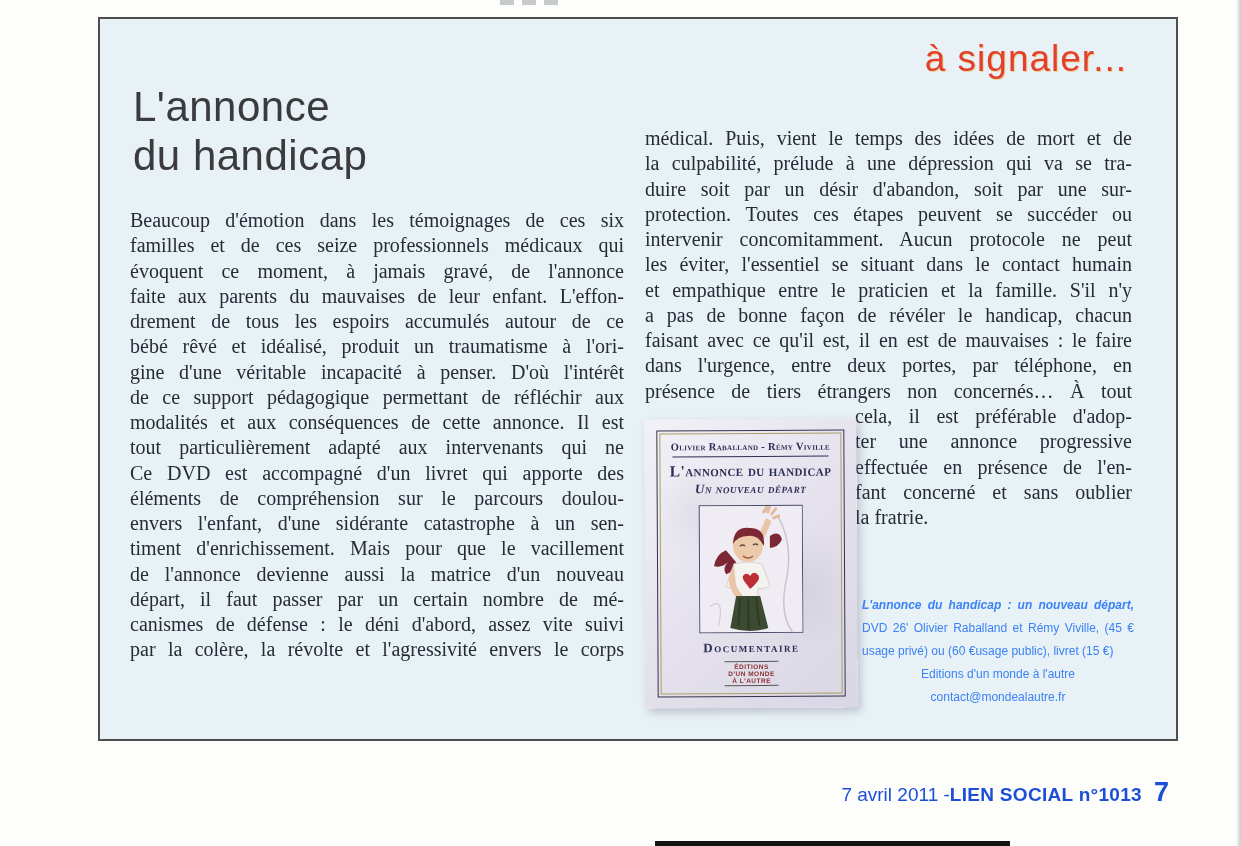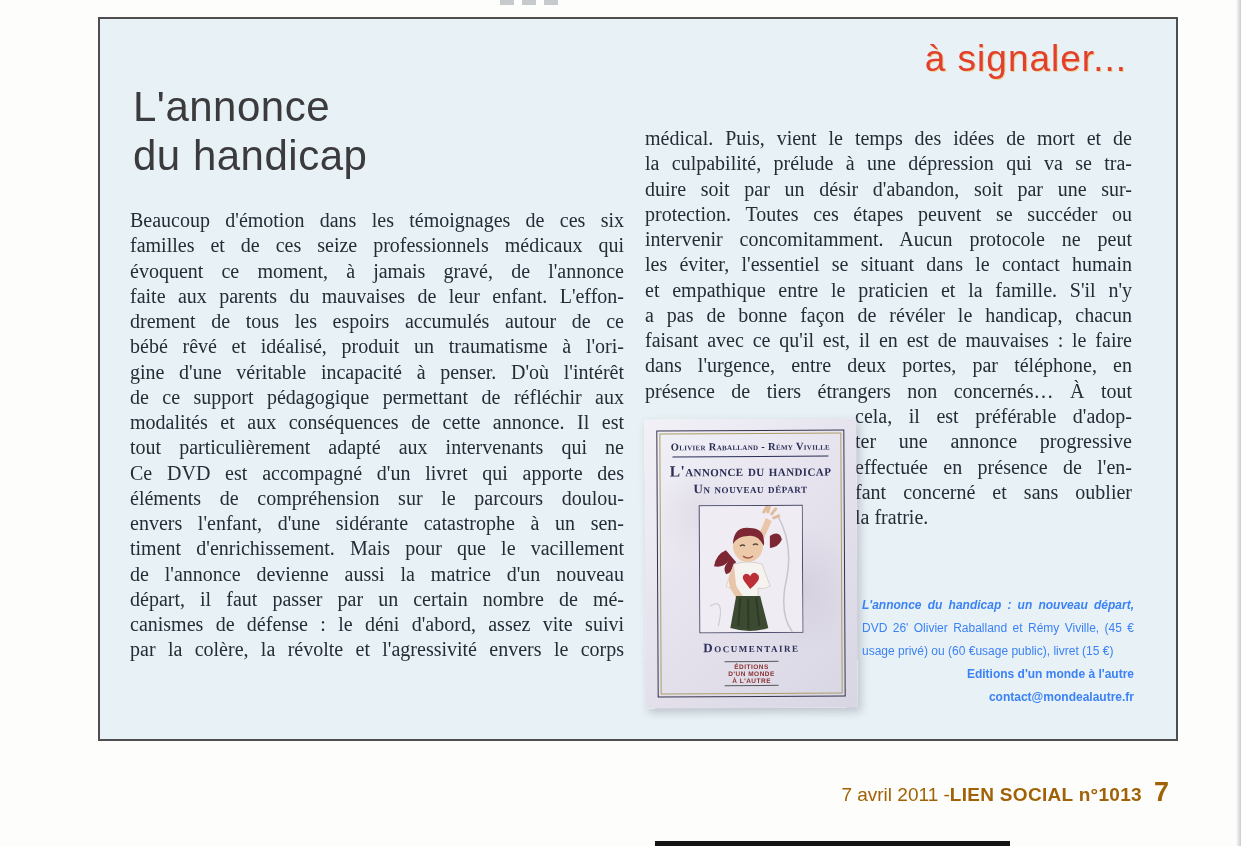--- a/index.html
+++ b/index.html
@@ -46,39 +46,39 @@
     display:flex;flex-direction:column;align-items:center;
     background:
       radial-gradient(ellipse 70px 90px at 80% 60%, rgba(160,150,170,.18), transparent 70%),
       radial-gradient(ellipse 60px 70px at 20% 30%, rgba(160,150,170,.12), transparent 70%);}
   .dvd-authors{font-family:"Liberation Serif",serif;font-variant:small-caps;font-weight:700;
     font-size:10.5px;color:var(--navy);letter-spacing:.3px;white-space:nowrap;}
   .dvd-rule{width:92%;border-top:1.5px solid var(--navy);margin:4px 0 5px;}
   .dvd-title{font-family:"Liberation Serif",serif;font-variant:small-caps;font-weight:700;
     font-size:15.5px;color:var(--navy);letter-spacing:.4px;white-space:nowrap;}
   .dvd-subtitle{font-family:"Liberation Serif",serif;font-variant:small-caps;font-weight:700;
-    font-size:13px;color:var(--navy);letter-spacing:.6px;margin-top:1px;}
+    font-style:italic;font-size:13px;color:var(--navy);letter-spacing:.6px;margin-top:1px;}
   .dvd-art{width:104px;height:128px;border:1px solid #4a4a6a;background:#efedf3;
     margin:8px 0 7px;overflow:hidden;}
   .dvd-genre{font-family:"Liberation Serif",serif;font-variant:small-caps;font-weight:700;
     font-size:13px;color:var(--navy);letter-spacing:1.5px;}
   .dvd-logo{margin-top:5px;text-align:center;font-family:"Liberation Sans",sans-serif;
     font-size:6.5px;font-weight:700;color:var(--cover_red);line-height:7px;
     border-top:1px solid #555;border-bottom:1px solid #555;padding:1px 4px;letter-spacing:.5px;}
 
   
   .caption{position:absolute;left:862px;top:594px;width:272px;
     font-family:"Liberation Sans",sans-serif;font-size:12px;line-height:23px;color:#3b82f6;}
   .caption p{text-align:justify;}
   .cap-title{font-weight:700;font-style:italic;}
-  .cap-line{text-align:right;font-weight:bold;}
+  .cap-line{text-align:center;}
 
   
   .footer{position:absolute;top:777px;right:72px;
-    font-family:"Liberation Sans",sans-serif;font-size:19px;color:#a16207;
+    font-family:"Liberation Sans",sans-serif;font-size:19px;color:#1d4ed8;
     display:flex;align-items:baseline;margin-left:10px;}
   .footer .mag{font-weight:700;letter-spacing:.3px;}
   .footer .pageno{font-weight:700;font-size:27px;margin-left:12px;}
 
   
   .scan-top{position:absolute;left:500px;top:0;width:62px;height:5px;
     background:repeating-linear-gradient(90deg,#9aa0a4 0 14px,transparent 14px 22px);opacity:.55;}
   .scan-bottom{position:absolute;left:655px;top:841px;width:355px;height:5px;background:#141414;}
   .scan-right{position:absolute;right:0;top:0;width:5px;height:100%;
     background:linear-gradient(to right,rgba(180,180,180,0),#c9cbcc);}

